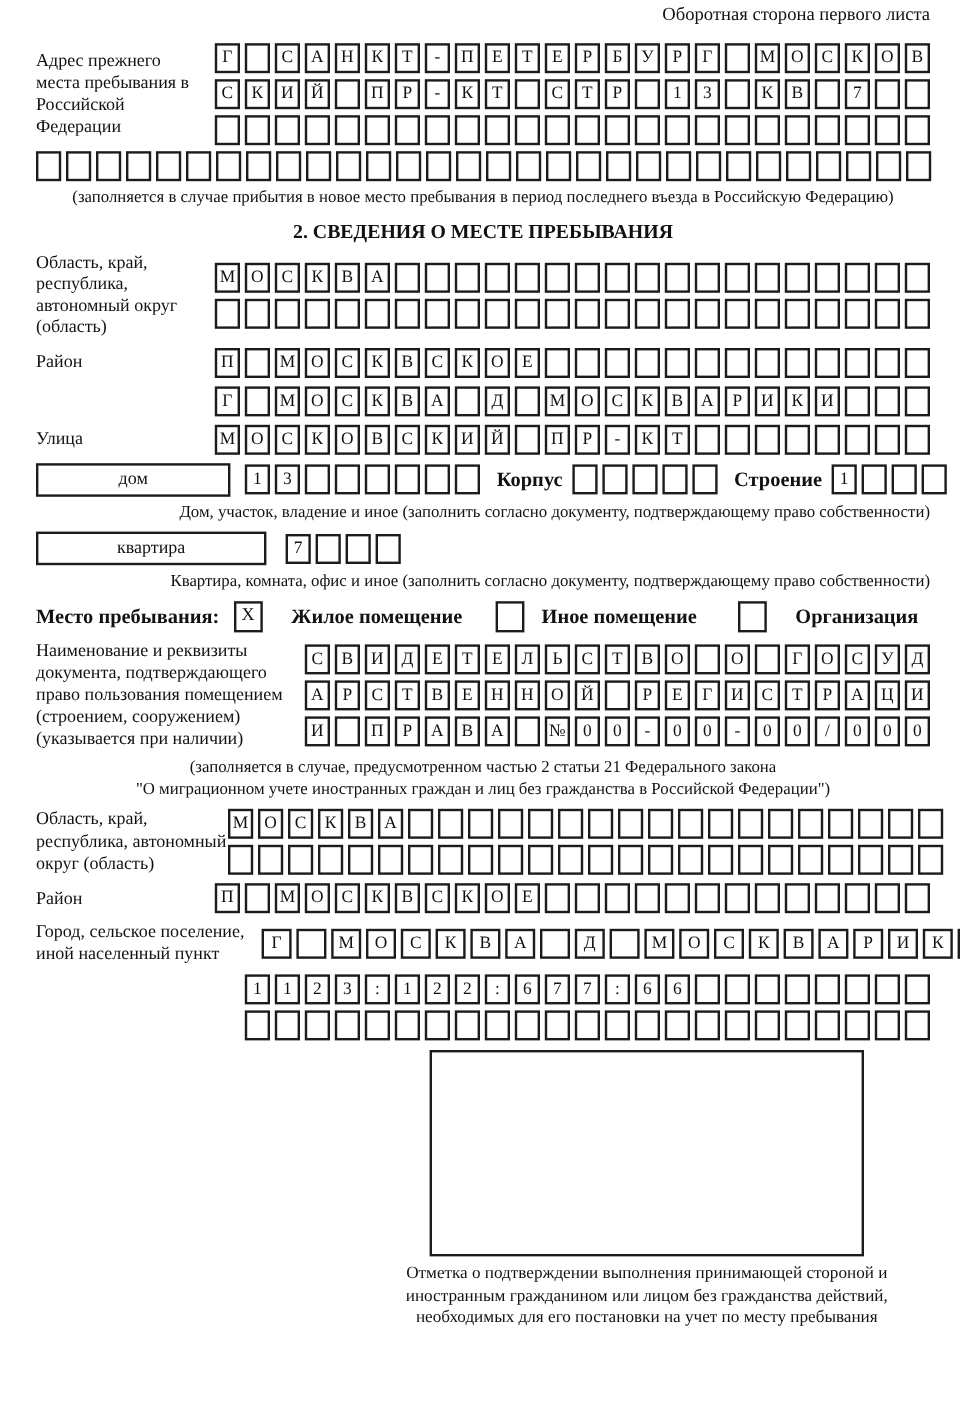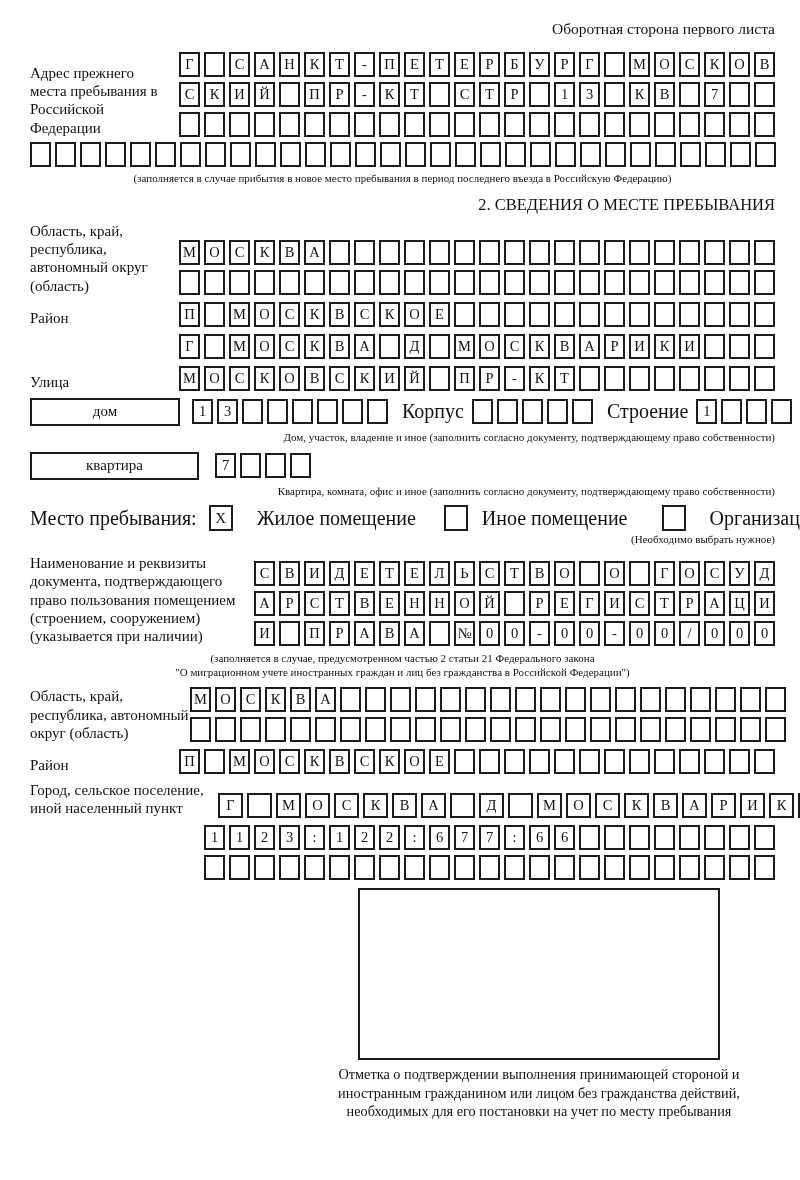--- a/index.html
+++ b/index.html
@@ -2,46 +2,46 @@
 <html><head>
 <meta charset="utf-8">
 <style>
   * { margin:0; padding:0; box-sizing:border-box; }
   html,body { background:#fff; }
   body {
     width:800px; height:1180px;
     font-family:"Liberation Serif","DejaVu Serif",serif;
     color:#111;
   }
-  .page { width:800px; height:1180px; padding:20px 25px 8px 30px; overflow:hidden; }
+  .page { width:800px; height:1180px; padding:4px 25px 8px 30px; overflow:hidden; }
   .corner { text-align:right; font-size:15.5px; }
-  .row { display:flex; align-items:flex-end; margin-top:7px; }
+  .row { display:flex; align-items:center; margin-top:7px; }
   .row.center { align-items:center; }
   .label { font-size:15px; line-height:1.22; flex:none; }
   .cells { display:flex; gap:4px; margin-left:auto; flex:none; }
   .cells.inline { margin-left:0; }
   .cell {
     width:21px; height:25px; border:2px solid #1c1c1c; flex:none;
     display:flex; align-items:center; justify-content:center;
     font-size:14.5px;
   }
   .wide-cells .cell { width:25px; }
   .stack { margin-left:auto; display:flex; flex-direction:column; gap:5px; align-items:flex-end; flex:none; }
-  .note { font-size:11px; text-align:center; margin-top:5px; line-height:1.25; }
+  .note { font-size:14px; text-align:center; margin-top:5px; line-height:1.25; }
   .note.left { text-align:right; margin-left:2px; }
-  .sec-title { text-align:right; font-weight:normal; font-size:16.5px; margin-top:9px; }
+  .sec-title { text-align:center; font-weight:bold; font-size:16.5px; margin-top:9px; }
   .wide-box {
     border:2px solid #1c1c1c; height:28px; flex:none;
     display:flex; align-items:center; justify-content:center; font-size:15px;
   }
   .checkbox {
     width:24px; height:26px; border:2px solid #1c1c1c; flex:none;
     display:flex; align-items:center; justify-content:center; font-size:15px;
   }
-  .cb-label { font-size:20px; flex:none; }
+  .cb-label { font-size:17px; flex:none;font-weight:bold; }
   .stamp-wrap { width:452px; margin-left:auto; margin-right:10px; margin-top:8px; }
   .stamp-box { width:362px; height:172px; border:2px solid #1c1c1c; margin:0 auto; background:#fff; }
   .stamp-caption { font-size:14.3px; text-align:center; margin-top:5px; line-height:1.32; }
   .fullrow { margin-top:5px; }
 </style>
 </head>
 <body>
 
 <div class="page">
 
@@ -307,21 +307,21 @@
         <span class="cell"></span>
         <span class="cell"></span>
         <span class="cell"></span>
         <span class="cell"></span>
         <span class="cell"></span>
         <span class="cell"></span>
       </div>
   </div>
 
   <div class="row center">
-    <div class="wide-box" style="width:150px">дом</div>
+    <div class="wide-box" style="width:162px">дом</div>
     <div class="cells inline" style="margin-left:12px">
         <span class="cell">1</span>
         <span class="cell">3</span>
         <span class="cell"></span>
         <span class="cell"></span>
         <span class="cell"></span>
         <span class="cell"></span>
         <span class="cell"></span>
         <span class="cell"></span>
       </div>
@@ -337,40 +337,39 @@
     <div class="cells inline" style="margin-left:8px">
         <span class="cell">1</span>
         <span class="cell"></span>
         <span class="cell"></span>
         <span class="cell"></span>
       </div>
   </div>
   <div class="note left">Дом, участок, владение и иное (заполнить согласно документу, подтверждающему право собственности)</div>
 
   <div class="row center">
-    <div class="wide-box" style="width:169px">квартира</div>
+    <div class="wide-box" style="width:192px">квартира</div>
     <div class="cells inline" style="margin-left:16px">
         <span class="cell">7</span>
         <span class="cell"></span>
         <span class="cell"></span>
         <span class="cell"></span>
       </div>
   </div>
   <div class="note left">Квартира, комната, офис и иное (заполнить согласно документу, подтверждающему право собственности)</div>
 
   <div class="row center">
     <div class="cb-label">Место пребывания:</div>
     <div class="checkbox" style="margin-left:12px">X</div>
     <div class="cb-label" style="margin-left:24px">Жилое помещение</div>
     <div class="checkbox" style="margin-left:28px"></div>
     <div class="cb-label" style="margin-left:14px">Иное помещение</div>
     <div class="checkbox" style="margin-left:34px"></div>
     <div class="cb-label" style="margin-left:24px">Организация</div>
   </div>
-  <div class="note left" style="margin-left:212px; margin-top:2px">(Необходимо выбрать нужное)</div>
 
   <div class="row">
     <div class="label" style="width:212px">Наименование и реквизиты документа, подтверждающего право пользования помещением (строением, сооружением) (указывается при наличии)</div>
     <div class="stack">
       <div class="cells">
           <span class="cell">С</span>
           <span class="cell">В</span>
           <span class="cell">И</span>
           <span class="cell">Д</span>
           <span class="cell">Е</span>

